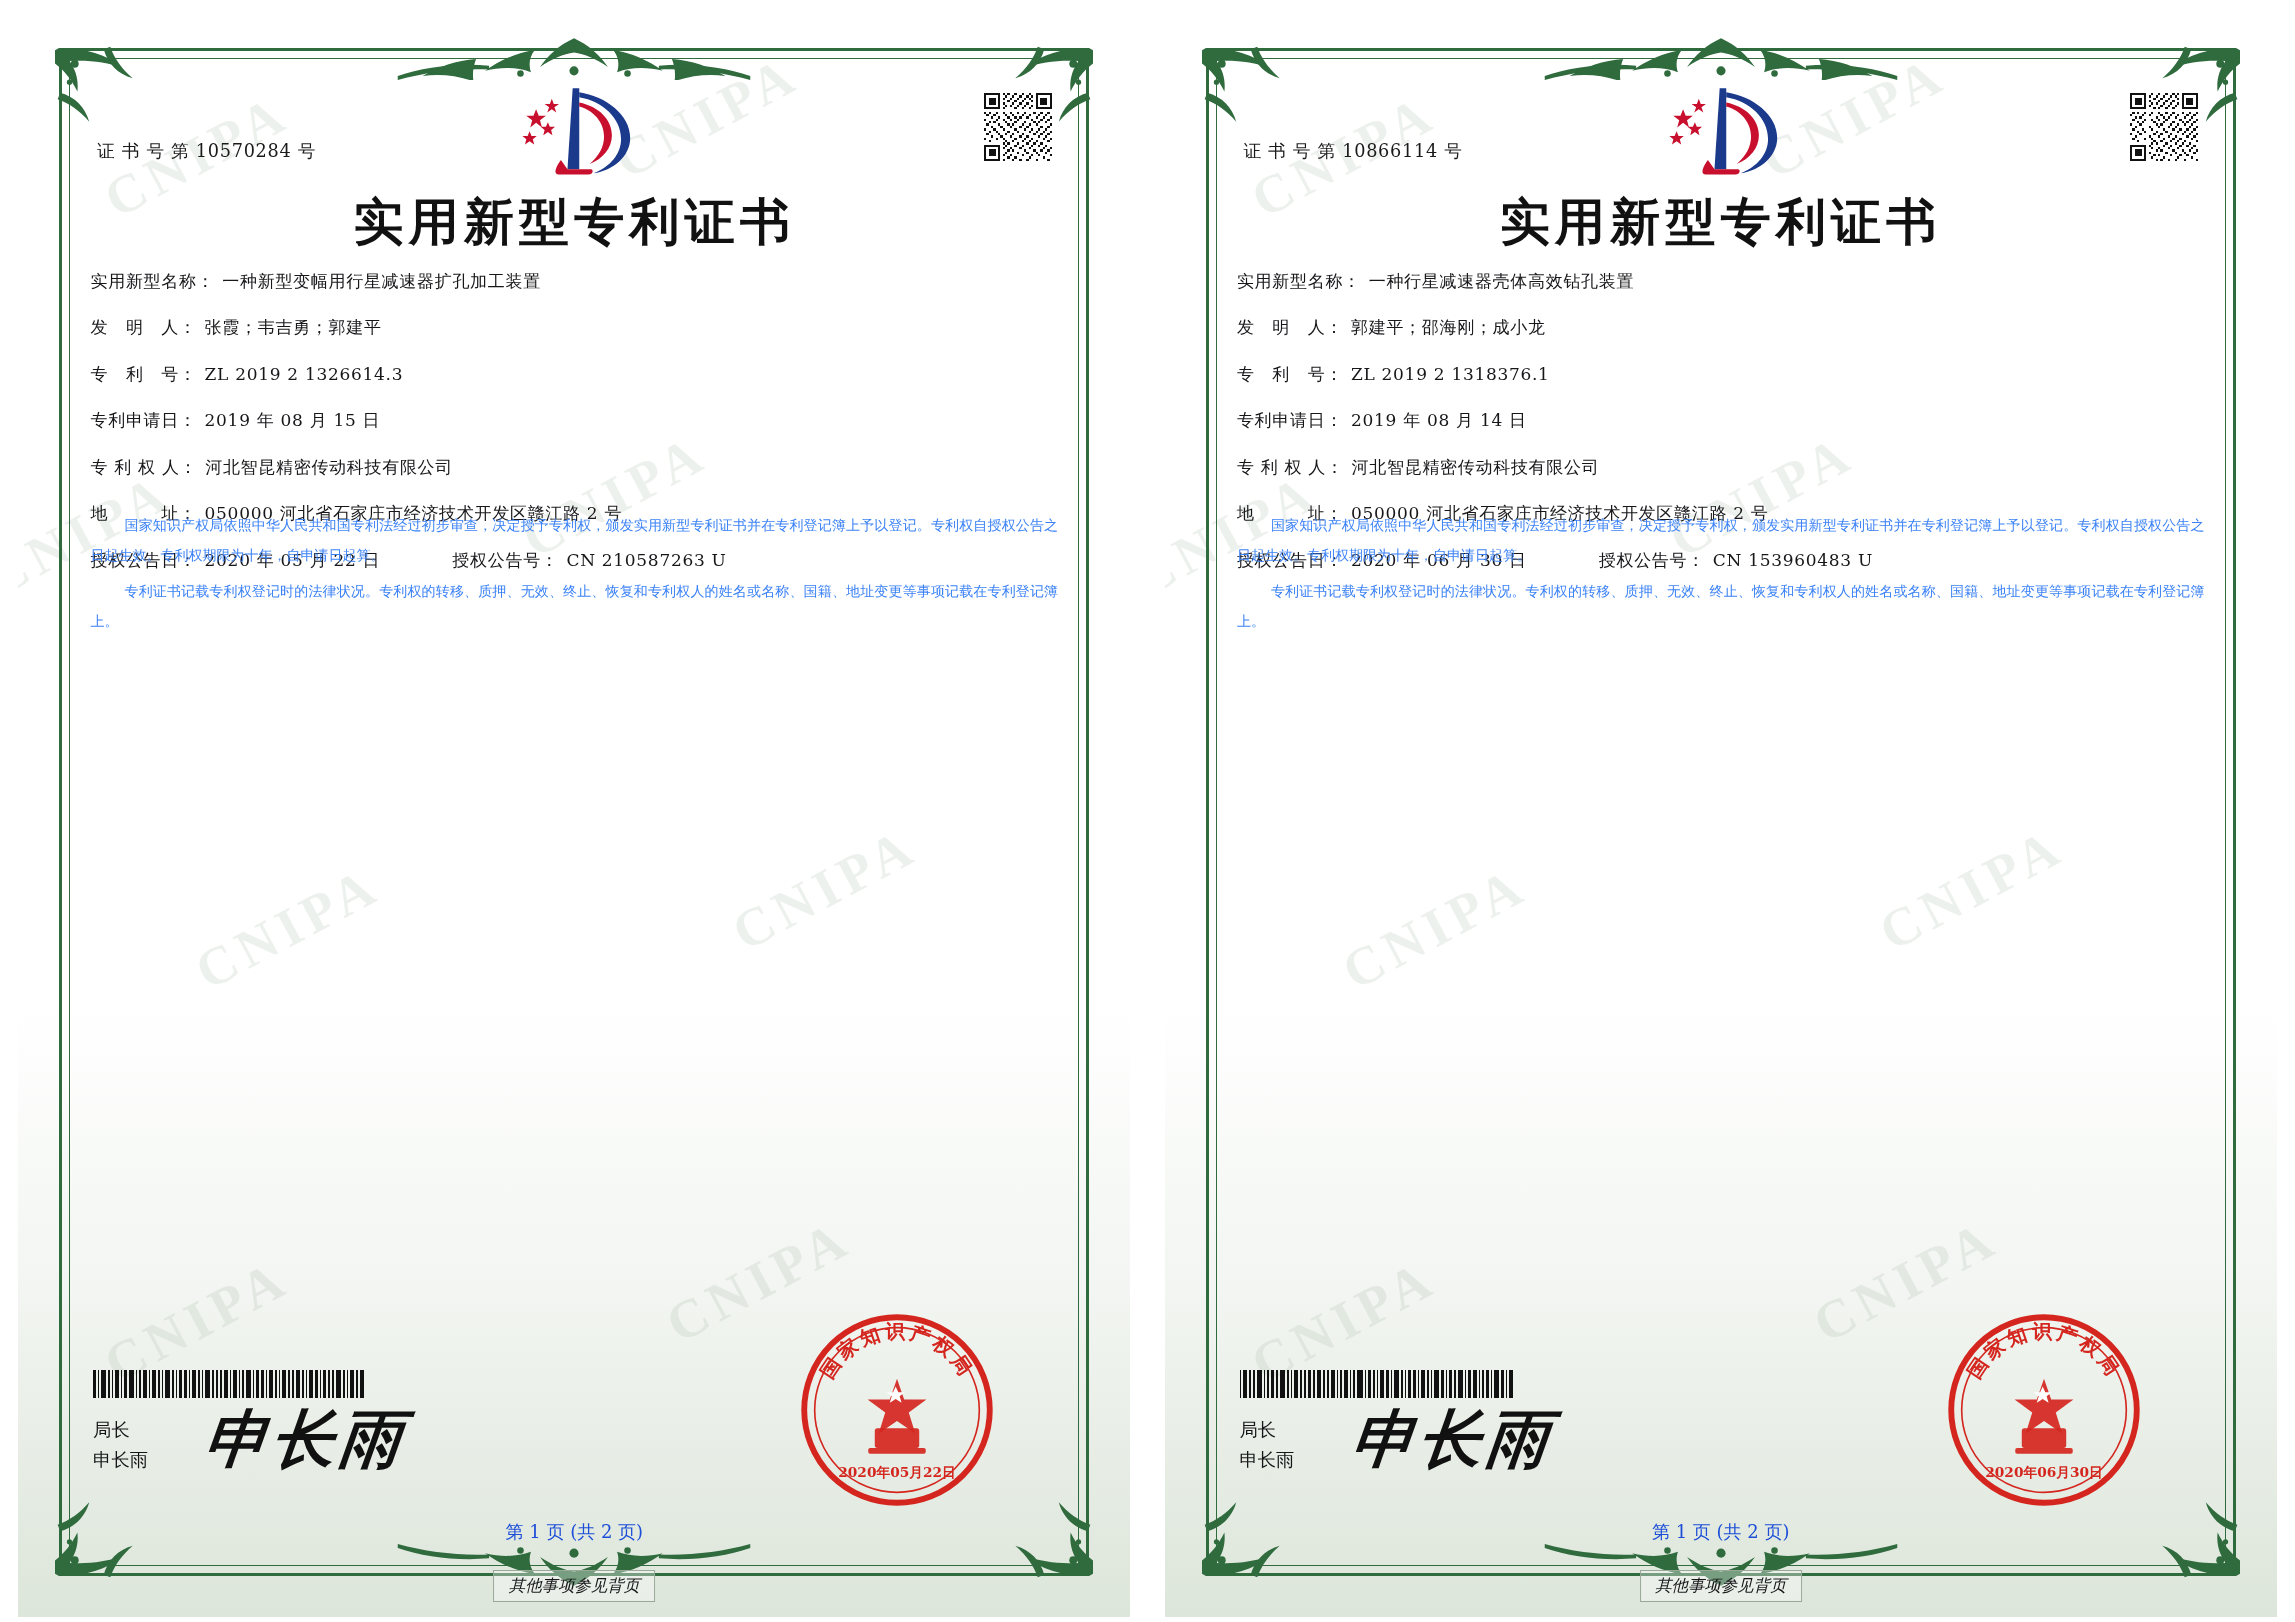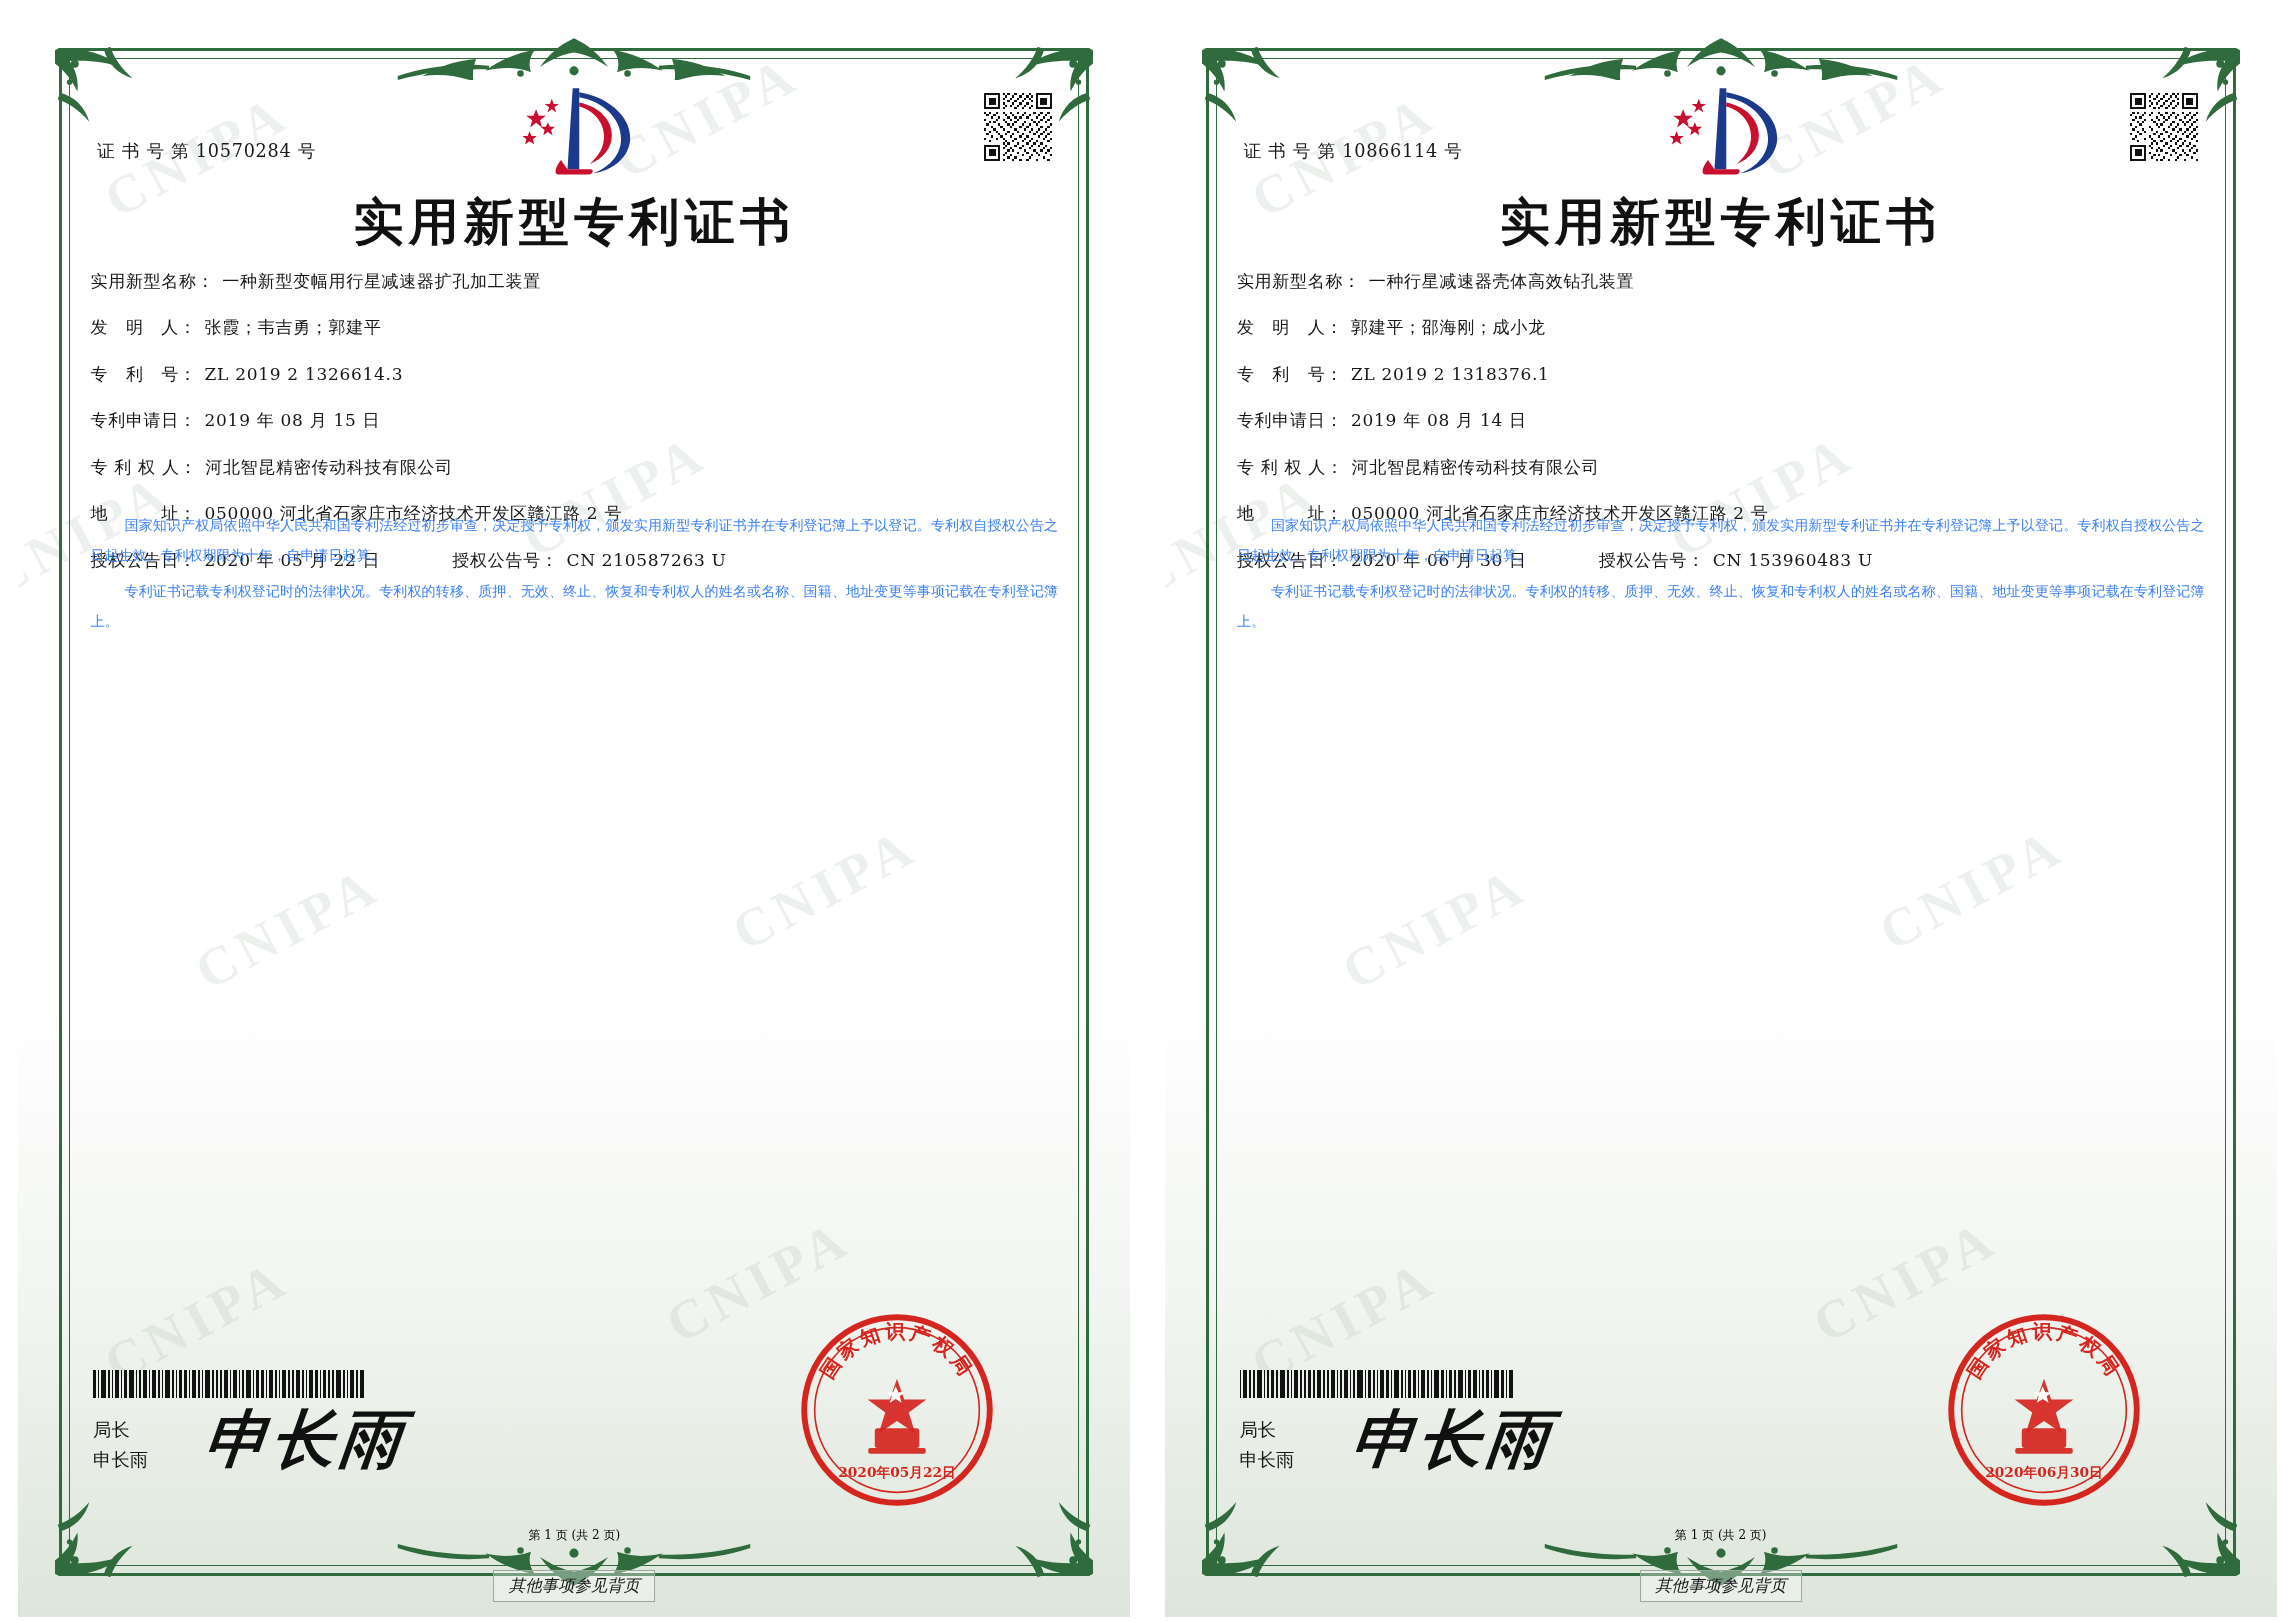--- a/index.html
+++ b/index.html
@@ -251,22 +251,22 @@
     width: 196px;
     height: 196px;
   }
   .seal svg { width: 100%; height: 100%; display:block; }
 
   .page-no {
     position: absolute;
     left: 0; right: 0;
     bottom: 9.2px;
     text-align: center;
-    font-size: 12px;
-    color: #000000;
+    font-size: 18px;
+    color: #1d4ed8;
     font-family: "DejaVu Serif", serif;
   }
 
   .footnote {
     position: absolute;
     left: 50%;
     transform: translateX(-50%);
     bottom: 14.4px;
     font-size: 16.4px;
     color: #17171a;

